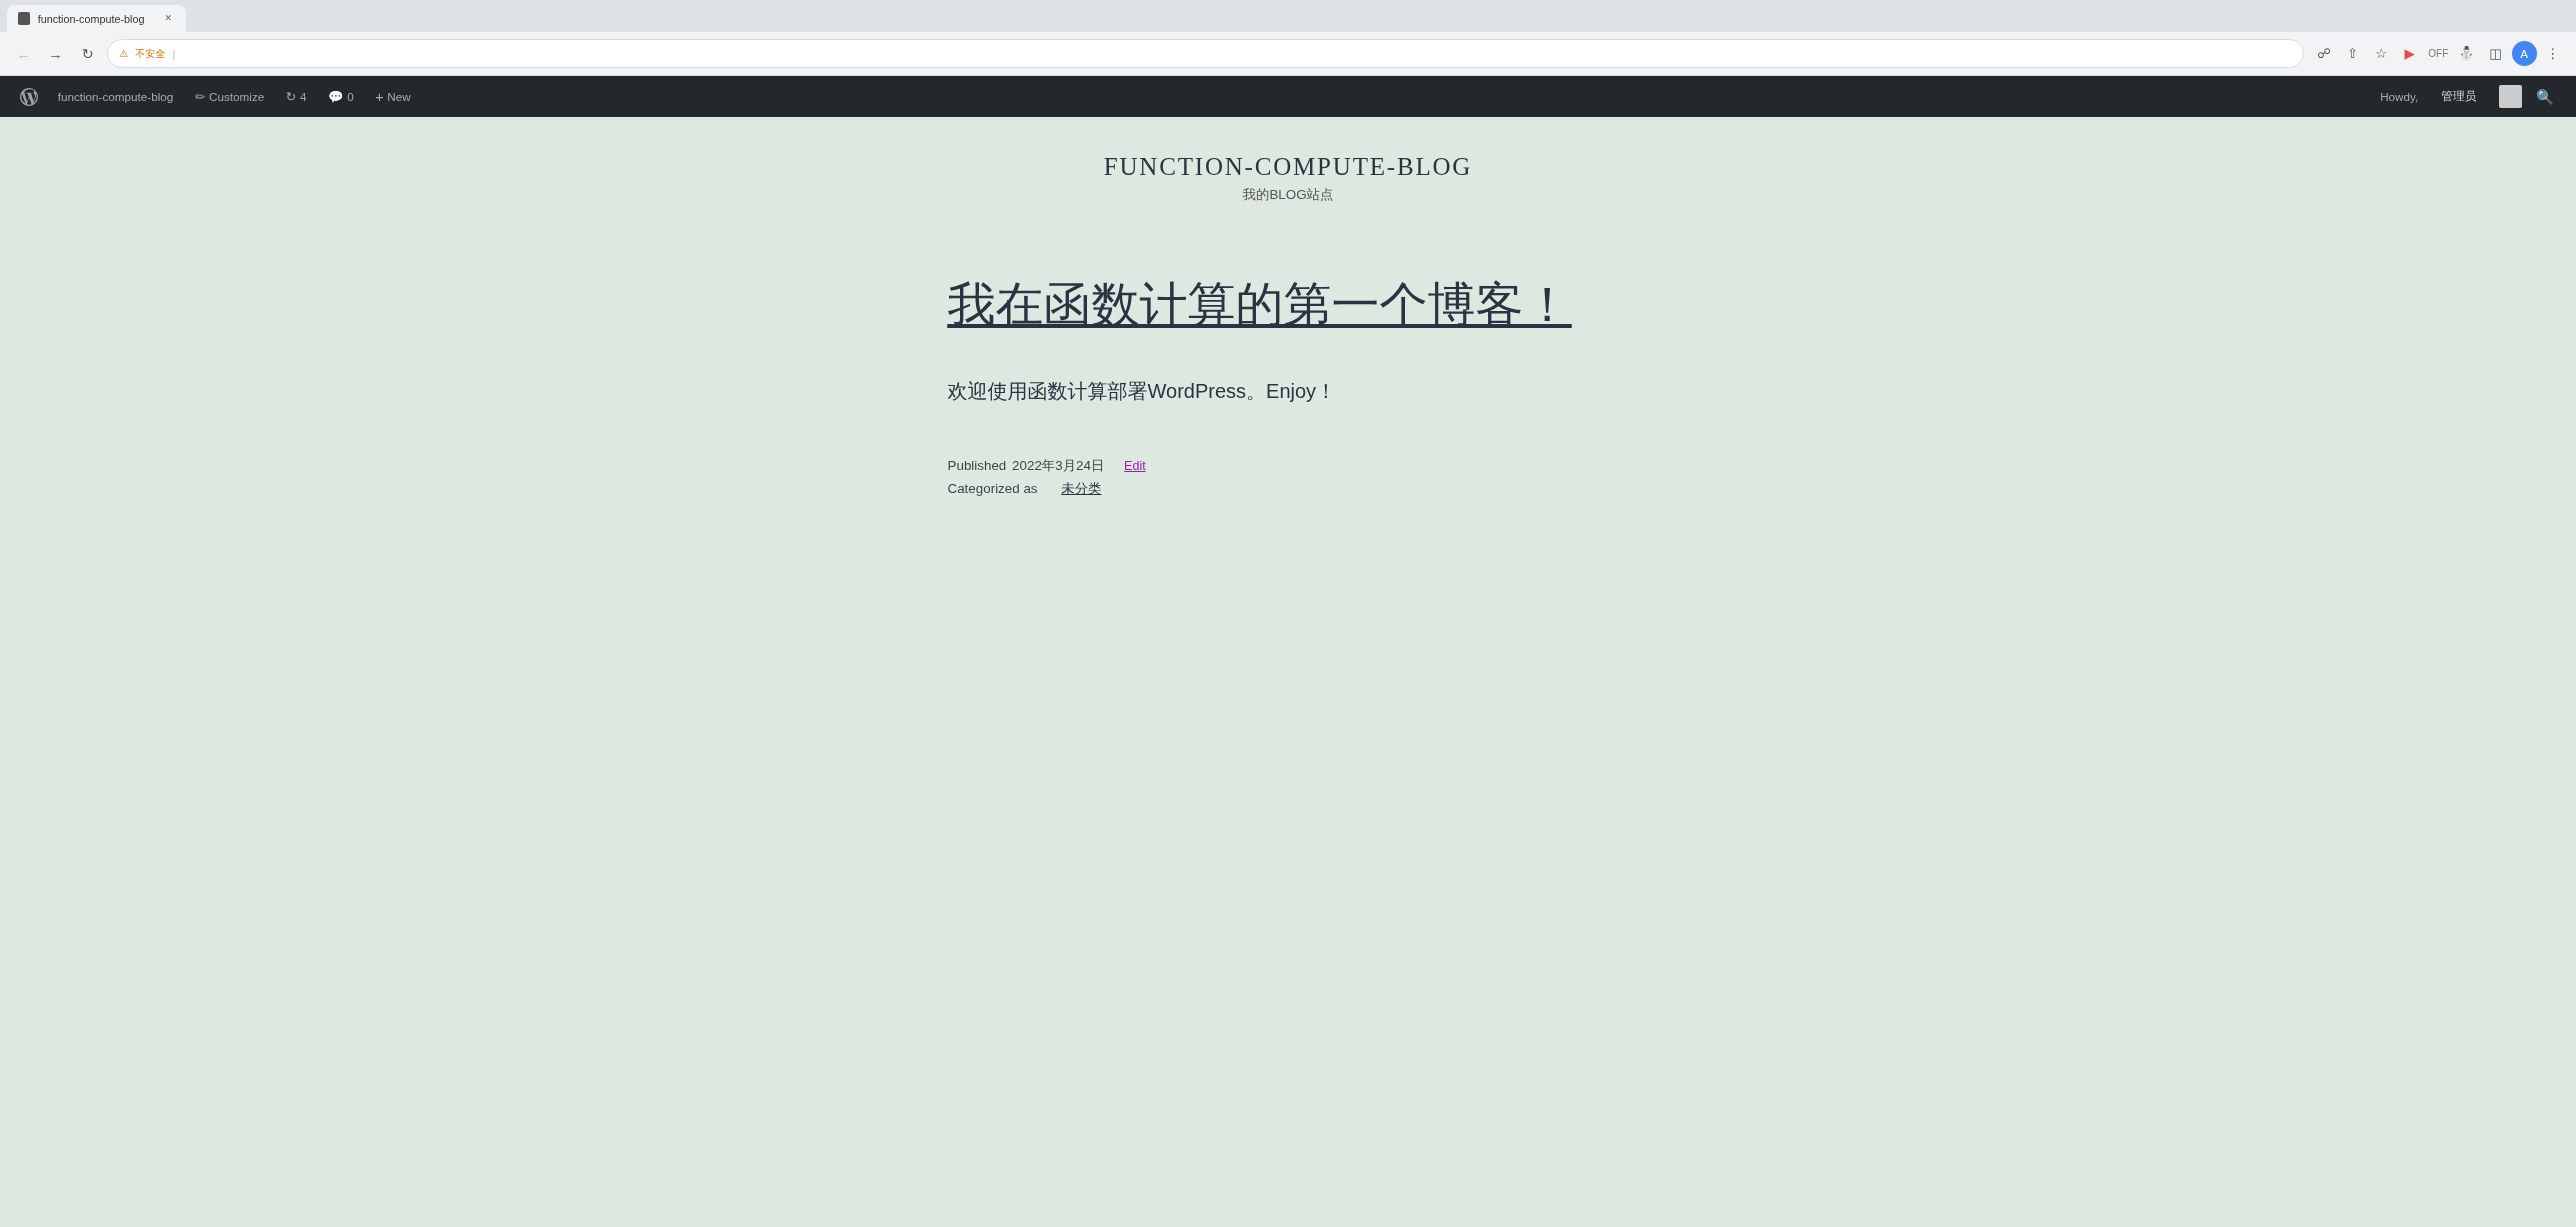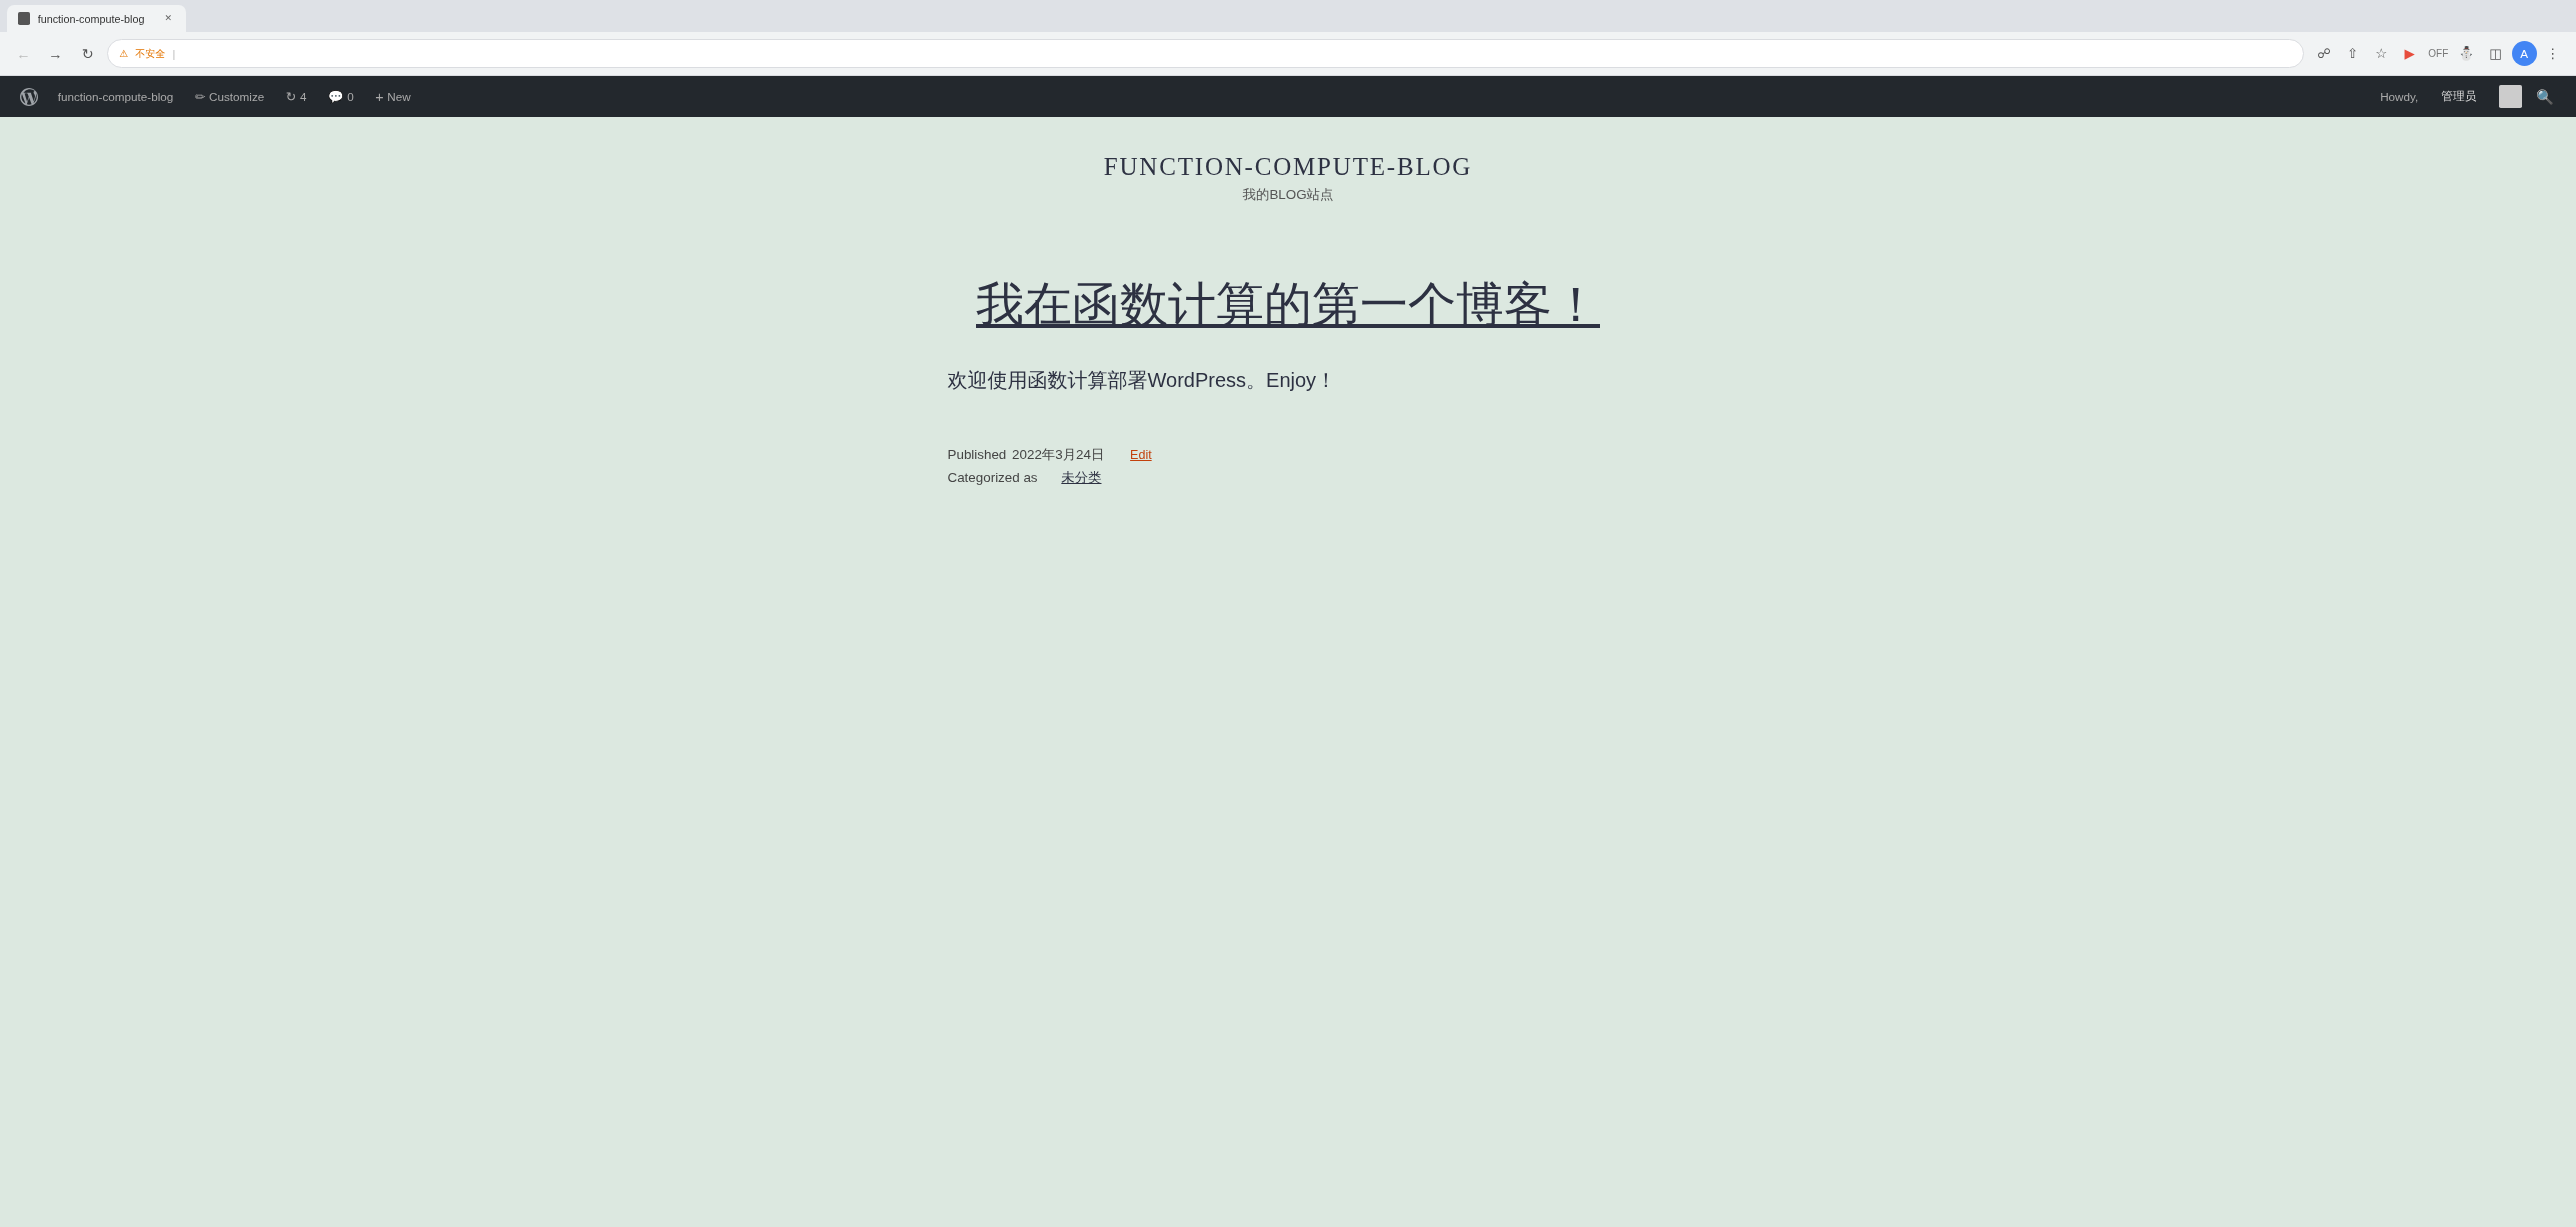--- a/index.html
+++ b/index.html
@@ -237,23 +237,22 @@
       width: 100%;
       max-width: 681px;
     }
     .post-title {
       font-size: 48px;
       font-weight: 400;
       color: #2d3142;
       line-height: 1.2;
       text-decoration: underline;
       text-decoration-color: #2d3142;
-      margin-bottom: 29px;
+      margin-bottom: 40px;
       font-family: Georgia, serif;
-      text-align: center;
     }
     .post-excerpt {
       font-size: 20px;
       color: #2d3142;
       margin-bottom: 49px;
       line-height: 1.7;
     }
     .post-meta {
       display: flex;
       flex-direction: column;
@@ -262,25 +261,25 @@
     .post-meta-line {
       font-size: 13.4px;
       color: #444;
     }
     .post-meta-link {
       color: #2d3142;
       text-decoration: underline;
       cursor: pointer;
     }
     .edit-link {
-      color: #c2410c;
+      color: #a21caf;
       text-decoration: underline;
       font-size: 12.5px;
       cursor: pointer;
-      margin-left: 22px;
+      margin-left: 16px;
     }
   </style>
 </head>
 <body>
 
 <div class="browser-chrome">
   <div class="browser-tabs">
     <div class="browser-tab">
       <span class="tab-favicon"></span>
       <span class="tab-title">function-compute-blog</span>

